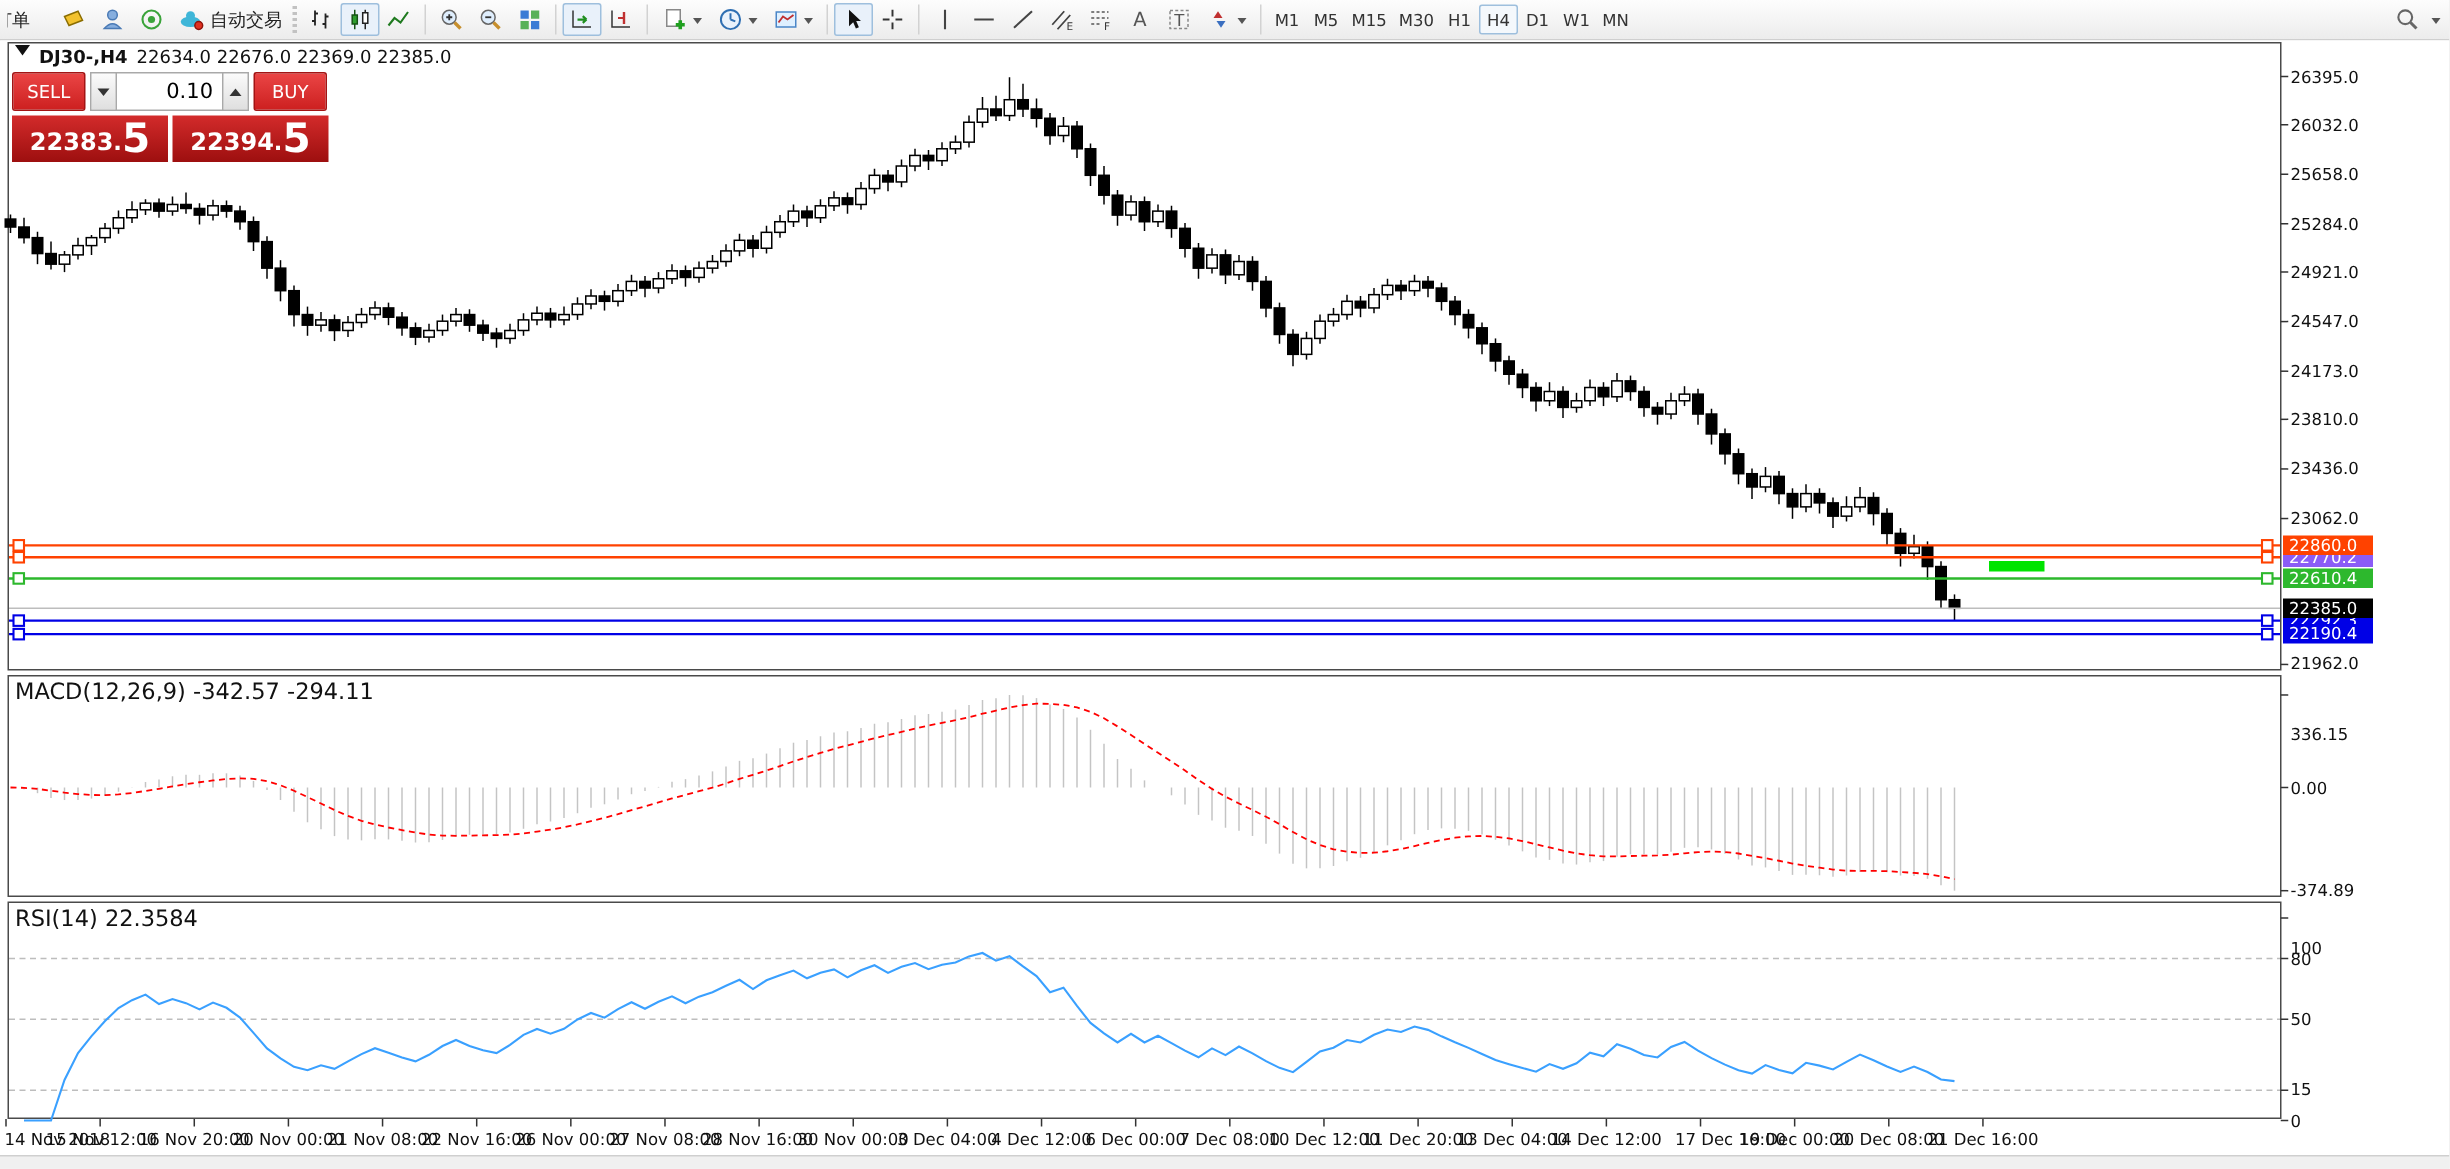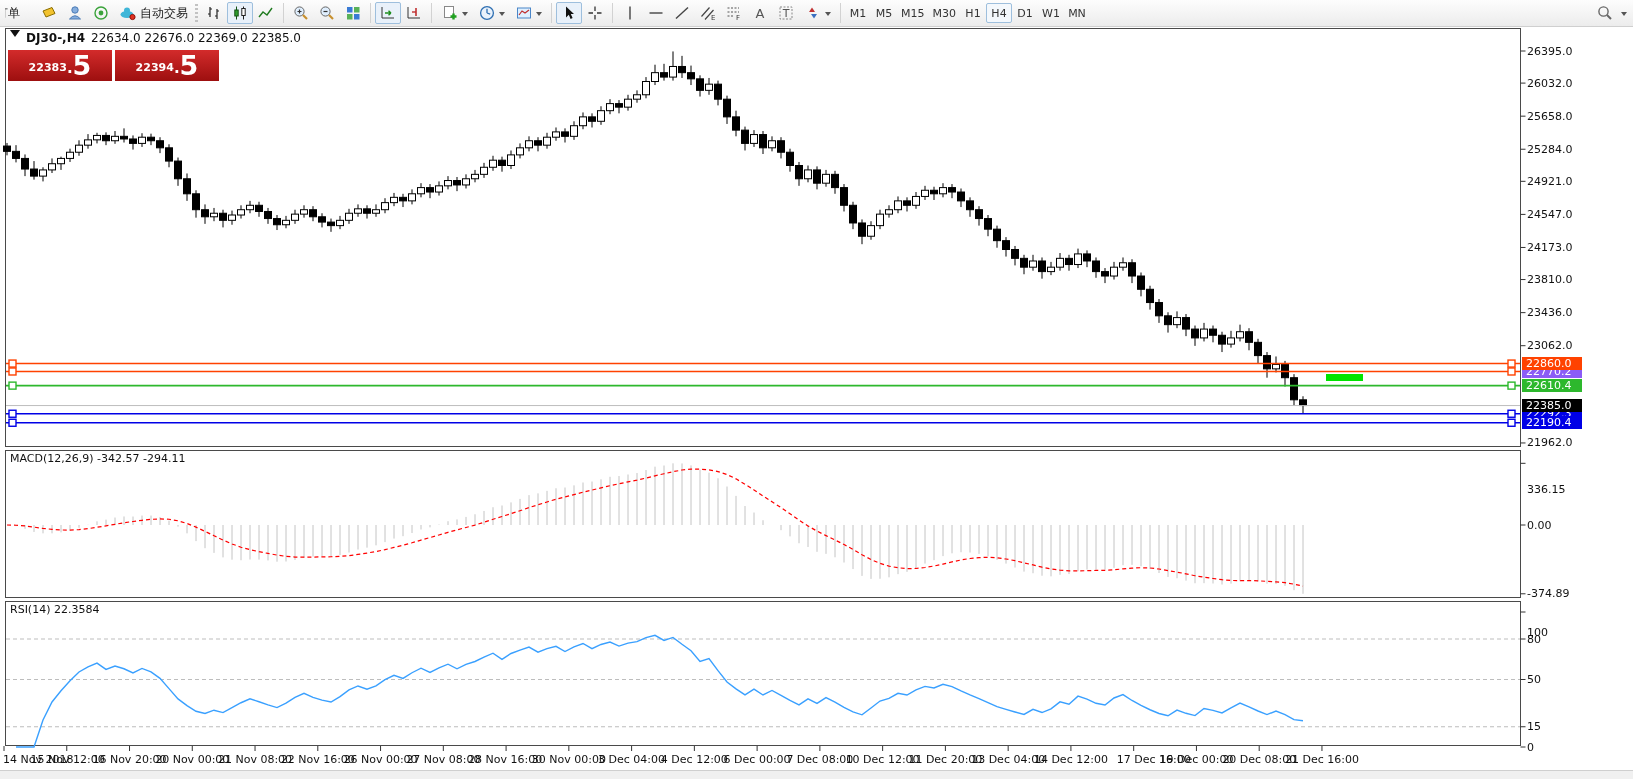--- a/index.html
+++ b/index.html
@@ -23,21 +23,21 @@
   .tf-btn{min-width:26px;height:20px;padding:0 3px;display:flex;align-items:center;justify-content:center;
     font-size:11px;color:#333;border:1px solid transparent;border-radius:2px;box-sizing:border-box;flex:0 0 auto;}
   .tf-btn.active{background:#f4f8fc;border-color:#9ebfdd;}
   .tb-right{margin-left:auto;display:flex;align-items:center;margin-right:6px;}
   
   .workspace{position:absolute;left:0;top:27px;width:1633px;height:752px;background:#ffffff;}
   #chart-svg{position:absolute;left:0;top:0;}
   .chart-title{position:absolute;left:10px;top:4px;font-size:12px;color:#111;display:flex;align-items:center;gap:6px;}
   .chart-title .tri{width:0;height:0;border:5px solid transparent;border-bottom:7px solid #111;transform:rotate(180deg) translateY(2px);}
   .chart-title b{font-weight:bold;}
-  .pane-header{position:absolute;font-size:11px;color:#111;}
+  .pane-header{position:absolute;font-size:15px;color:#111;}
   .axis-label{position:absolute;left:1527px;font-size:11px;color:#111;white-space:nowrap;}
   .price-label{position:absolute;left:1522px;width:60px;height:13px;line-height:13px;
     font-size:11px;color:#fff;padding-left:4px;box-sizing:border-box;white-space:nowrap;}
   .date-label{position:absolute;font-size:11px;color:#111;white-space:nowrap;}
   .annotation{position:absolute;font-size:21px;font-weight:bold;letter-spacing:1px;white-space:nowrap;}
   .hl-bar{position:absolute;}
   .bottom-strip{position:absolute;left:0;top:743px;width:1633px;height:9px;background:#f0f0f0;border-top:1px solid #cfcfcf;}
   
   .trade-panel{position:absolute;left:8px;top:21px;width:211px;}
   .tp-row1{display:flex;height:27px;}
@@ -46,21 +46,21 @@
   .tp-spin{width:18px;height:26px;background:linear-gradient(#fbfbfb,#dfdfdf);border:1px solid #a9a9a9;
     display:flex;align-items:center;justify-content:center;box-sizing:border-box;}
   .tp-spin .sc{width:0;height:0;border:4px solid transparent;}
   .tp-spin .down{border-top:5px solid #333;margin-top:4px;}
   .tp-spin .up{border-bottom:5px solid #333;margin-bottom:4px;}
   .vol-input{width:70px;height:26px;border:1px solid #a9a9a9;border-left:none;border-right:none;
     font-size:14px;text-align:right;padding:0 6px;box-sizing:border-box;font-family:inherit;}
   .tp-row2{display:flex;margin-top:2px;gap:3px;}
   .tp-price{width:104px;height:31px;background:linear-gradient(#d32b2b,#9d0f0f);
     color:#fff;display:flex;align-items:flex-end;justify-content:center;padding-bottom:2px;box-sizing:border-box;}
-  .tp-price .main{font-size:11px;font-weight:bold;line-height:22px;}
+  .tp-price .main{font-size:16px;font-weight:bold;line-height:22px;}
   .tp-price .sep{font-size:15px;font-weight:bold;line-height:22px;}
   .tp-price .big{font-size:27px;font-weight:bold;line-height:27px;}
 </style>
 </head>
 <body>
 
 <div class="screen">
 
   <div class="toolbar">
     <div class="tb-btn wide">
@@ -758,20 +758,31 @@
         <line x1="1321.96" y1="719" x2="1321.96" y2="724" stroke="#333"></line>
       </svg>
 
     <div class="chart-title">
       <div class="tri"></div>
       <b>DJ30-,H4</b>
       <span>22634.0 22676.0 22369.0 22385.0</span>
     </div>
 
     <div class="trade-panel">
+      <div class="tp-row1">
+        <div class="tp-btn">SELL</div>
+        <div class="tp-spin" style="margin-left:3px;">
+            <div class="sc down"></div>
+          </div>
+        <input class="vol-input" readonly="" value="0.10" style="">
+        <div class="tp-spin" style="margin-right:3px;">
+            <div class="sc up"></div>
+          </div>
+        <div class="tp-btn">BUY</div>
+      </div>
       <div class="tp-row2">
         <div class="tp-price">
           <span class="main">22383</span>
             <span class="sep">.</span>
             <span class="big">5</span>
         </div>
         <div class="tp-price">
           <span class="main">22394</span>
             <span class="sep">.</span>
             <span class="big">5</span>

